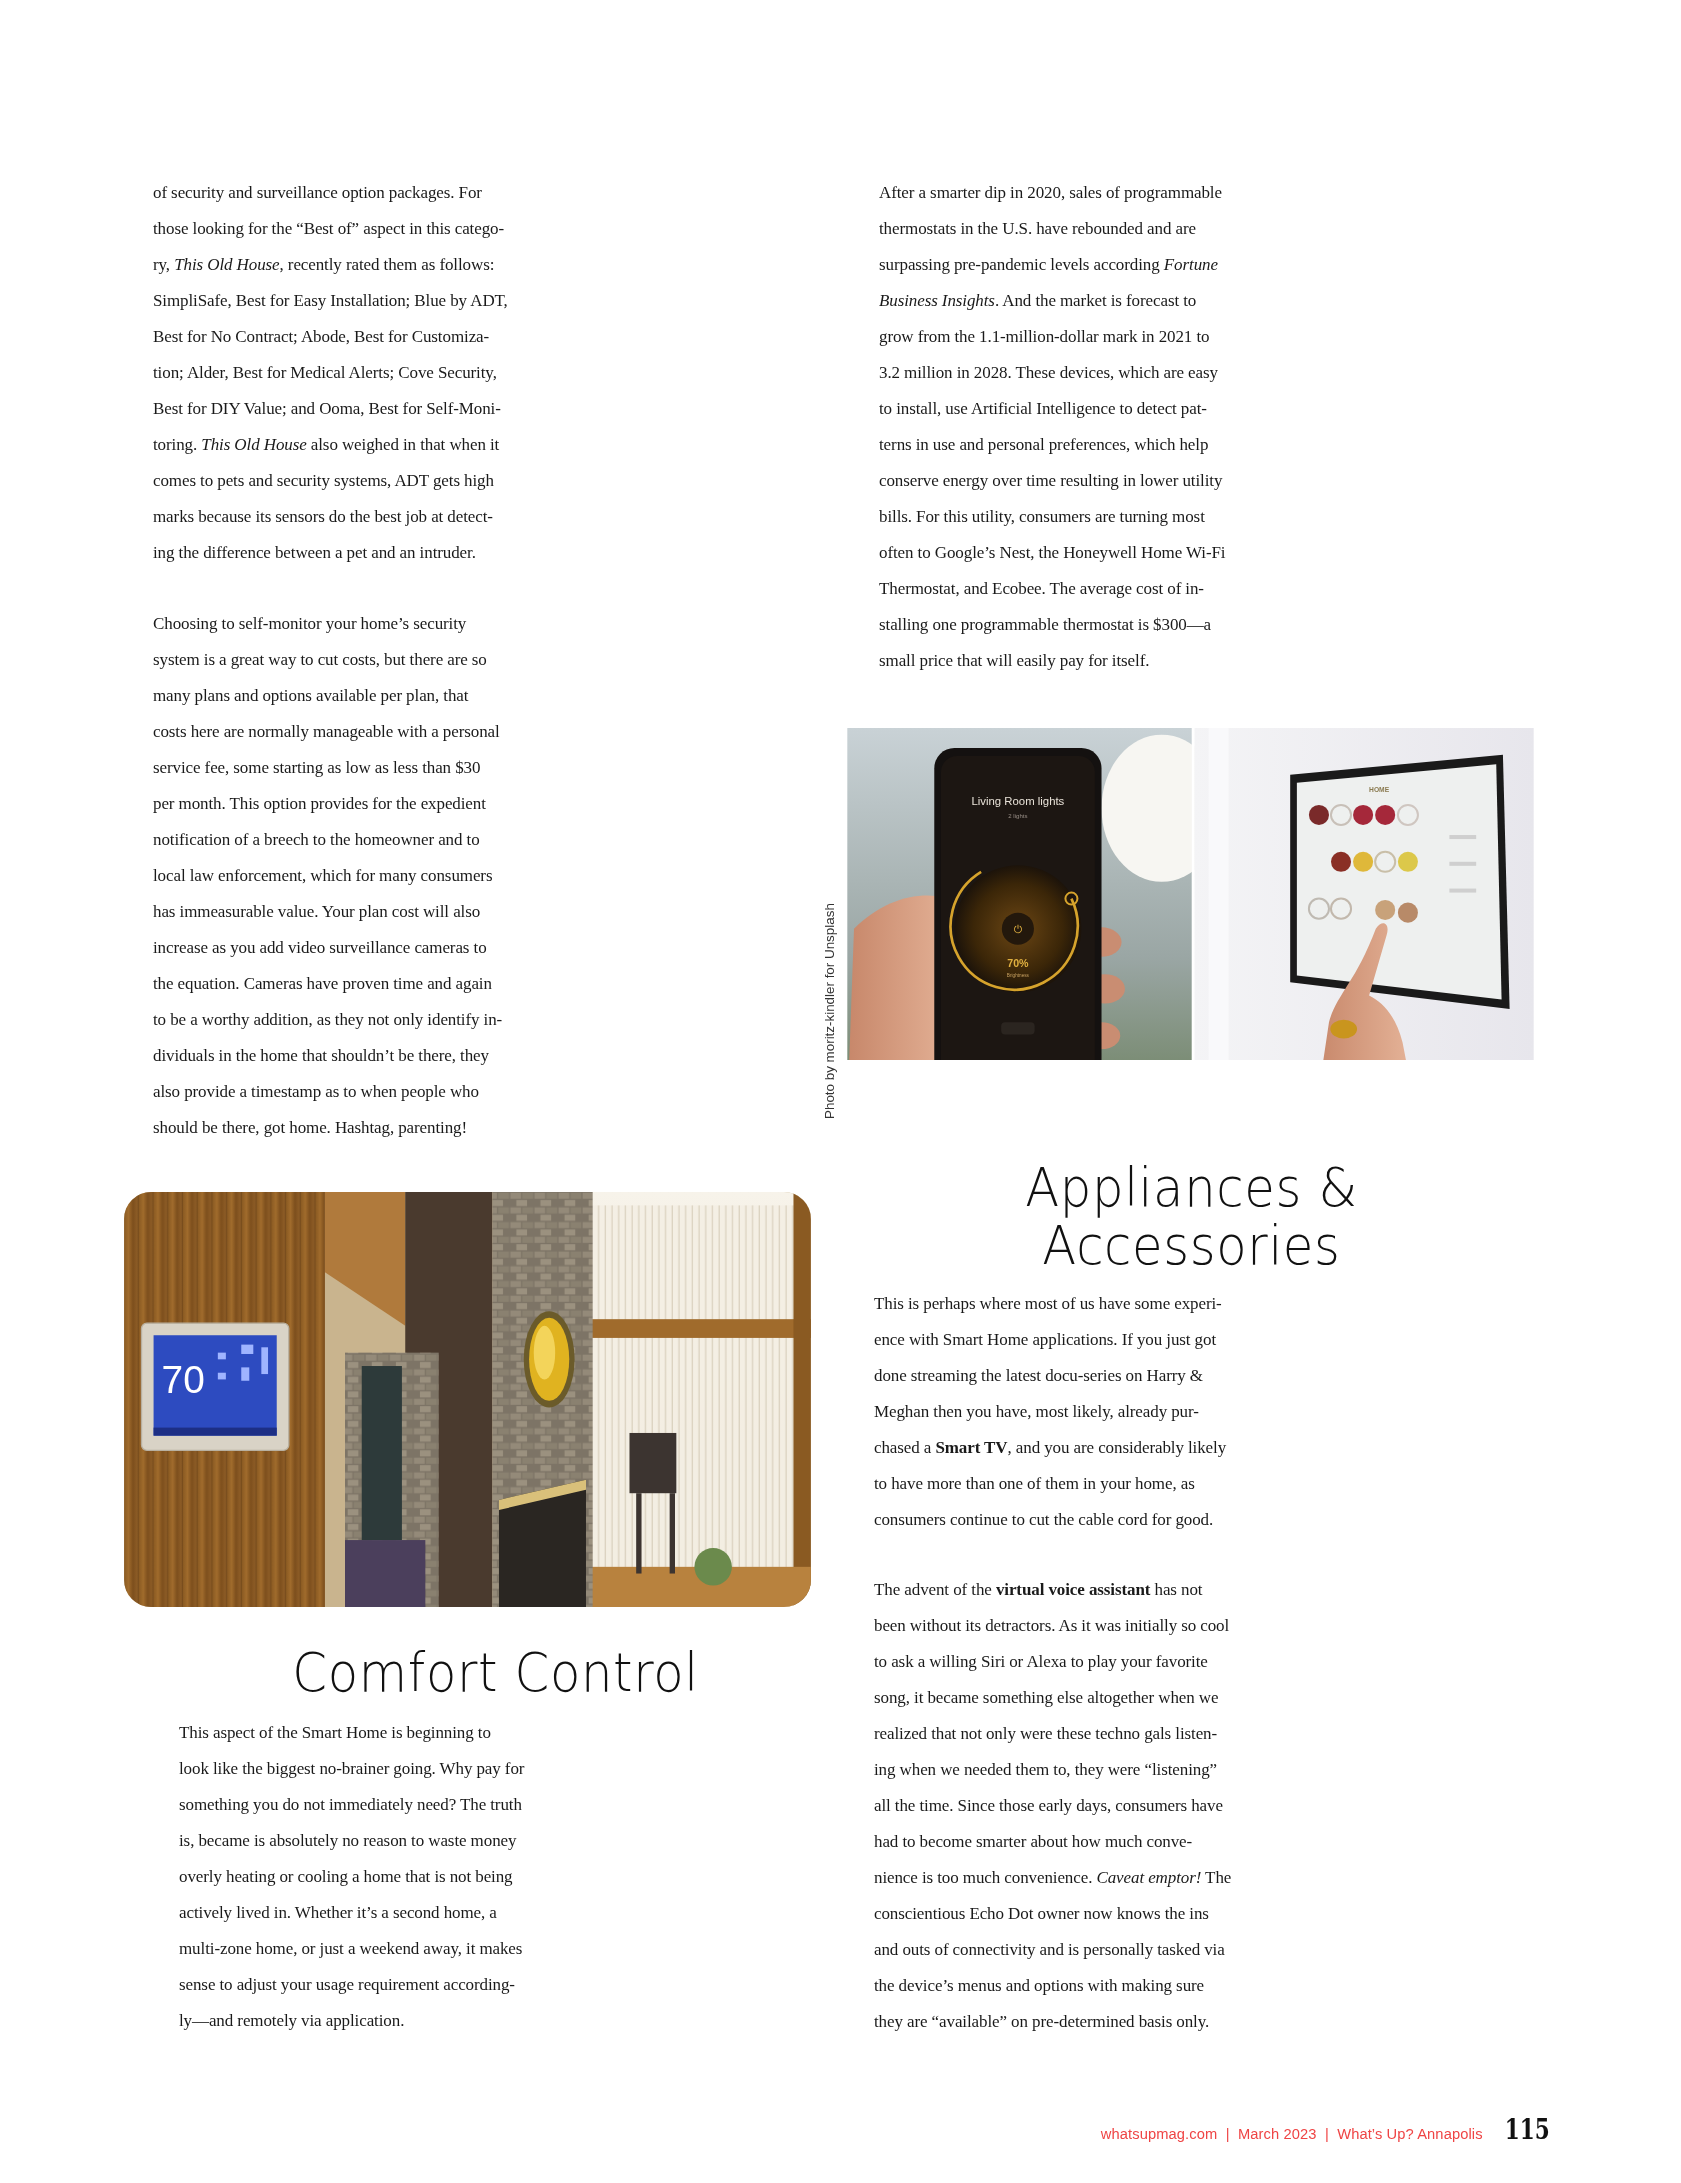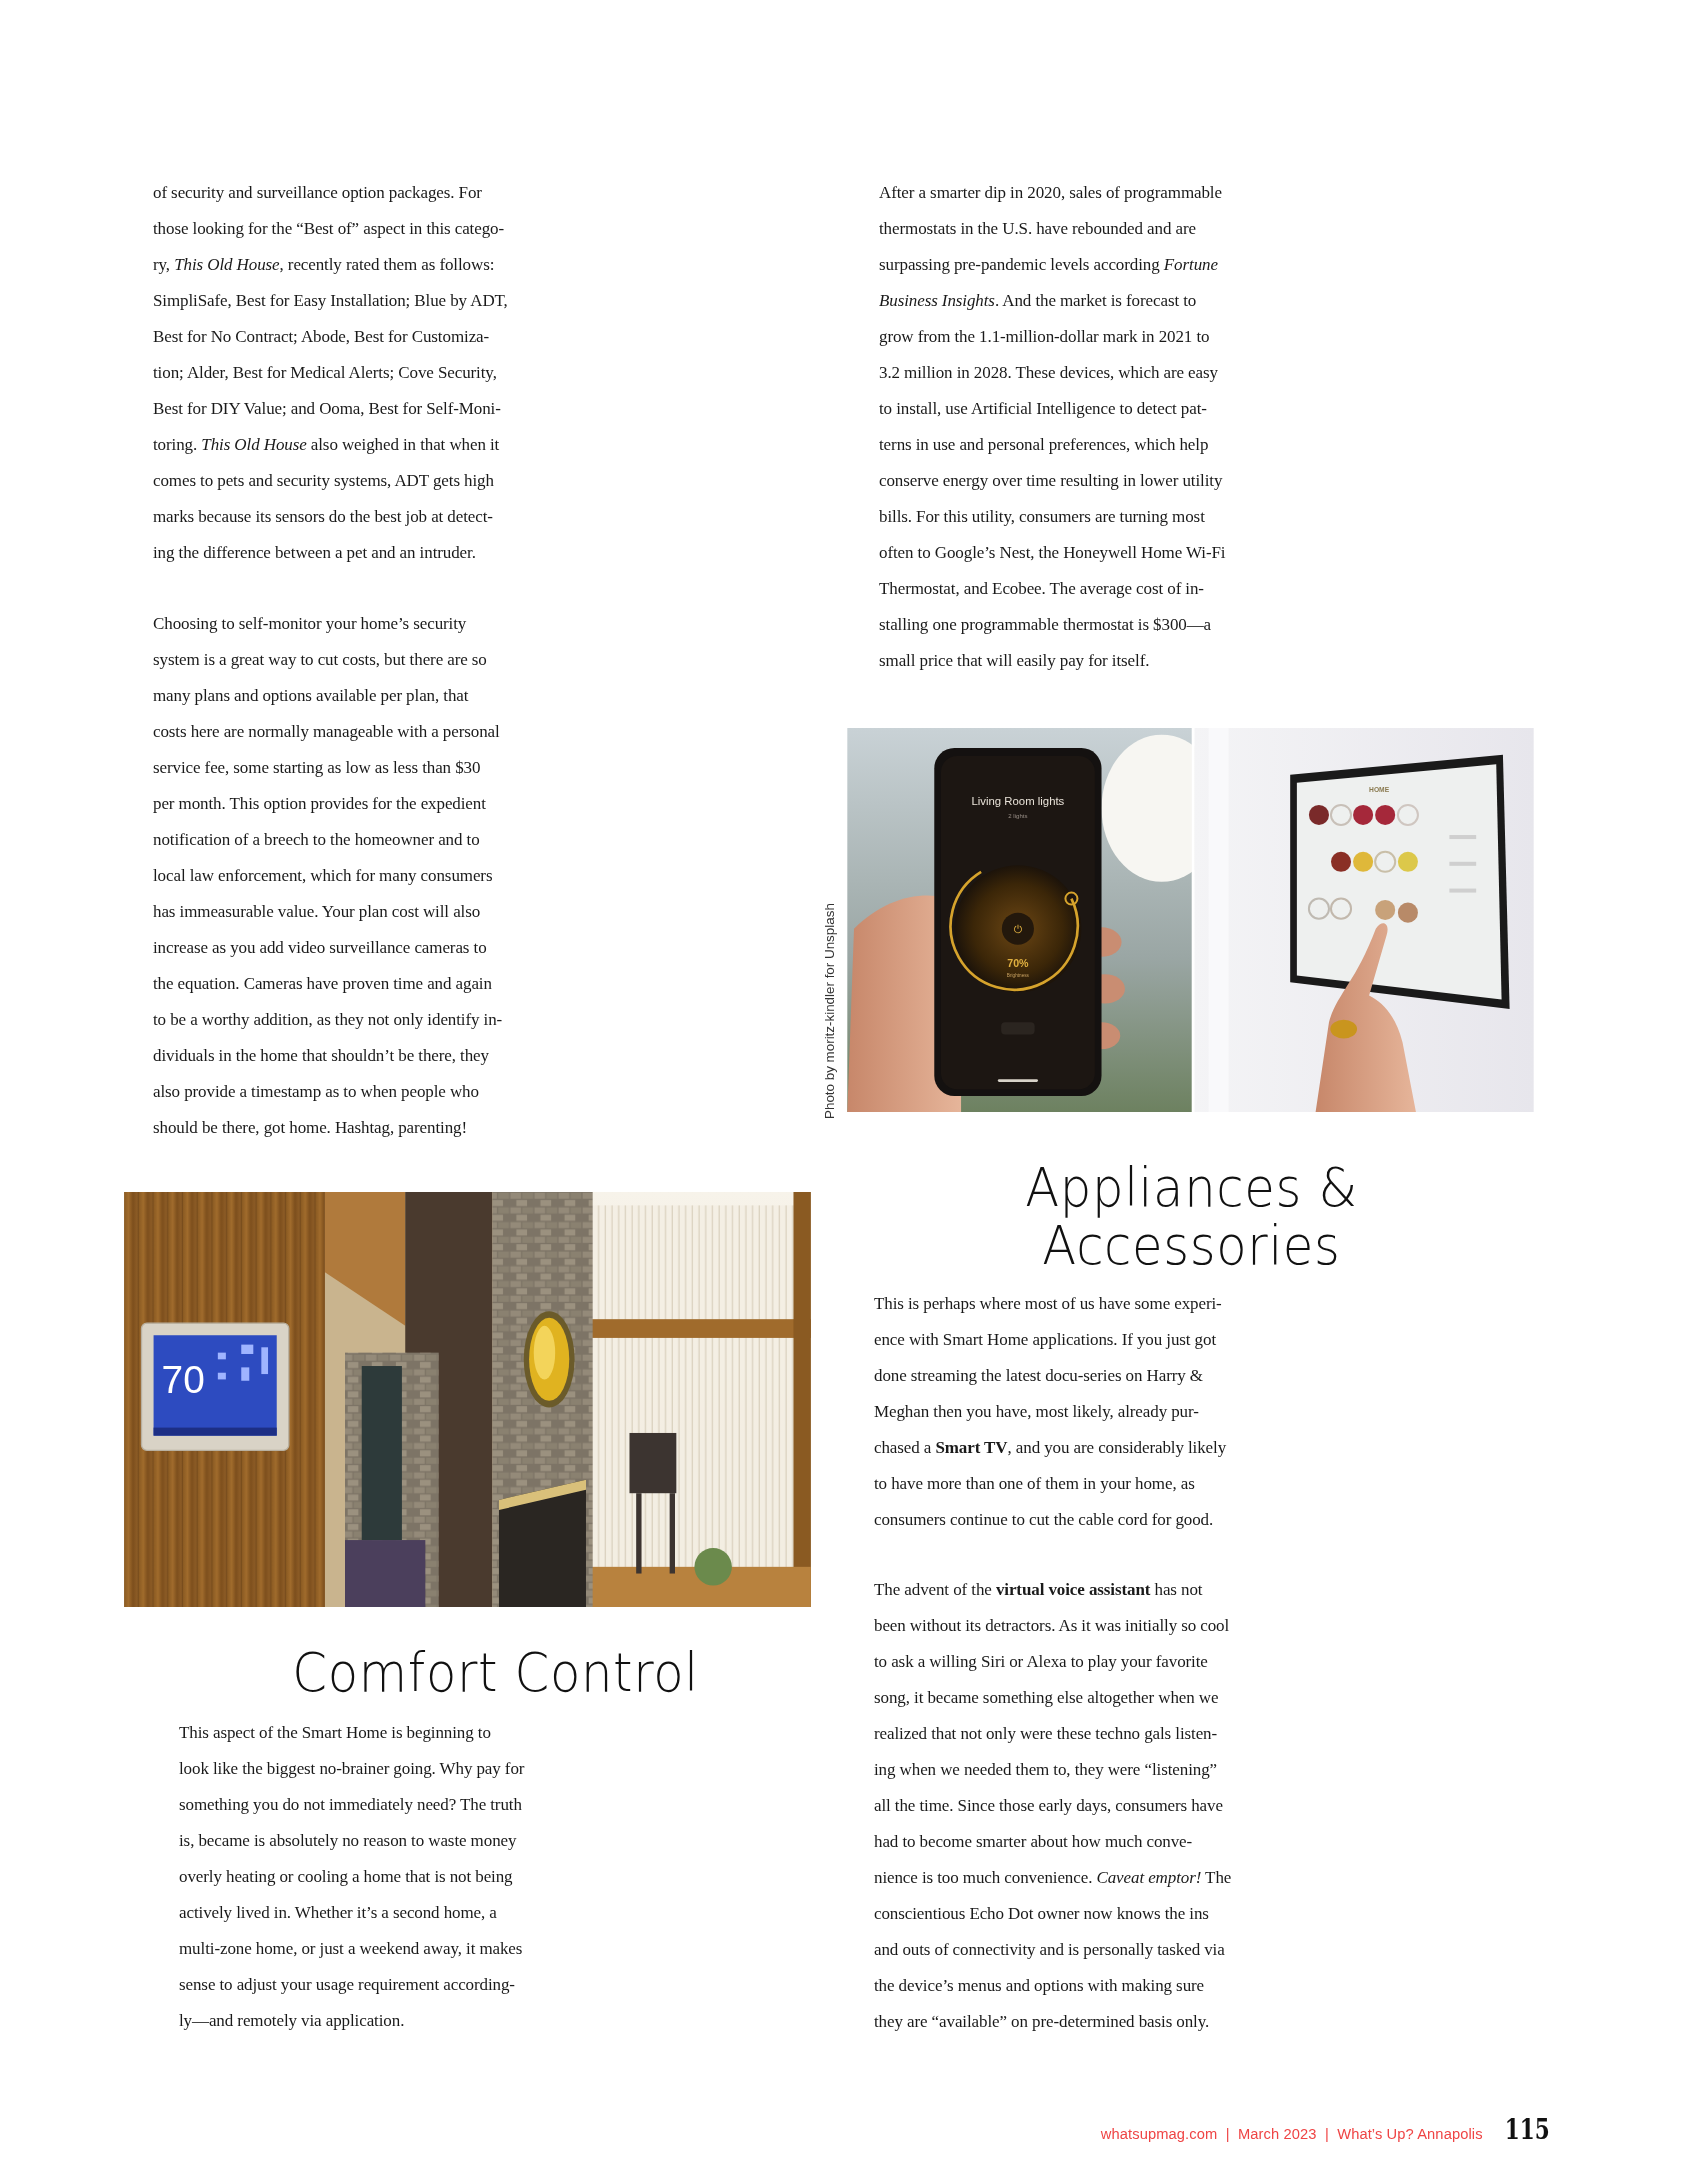--- a/index.html
+++ b/index.html
@@ -45,21 +45,21 @@
     <span class="ln">local law enforcement, which for many consumers</span>
     <span class="ln">has immeasurable value. Your plan cost will also</span>
     <span class="ln">increase as you add video surveillance cameras to</span>
     <span class="ln">the equation. Cameras have proven time and again</span>
     <span class="ln">to be a worthy addition, as they not only identify in-</span>
     <span class="ln">dividuals in the home that shouldn’t be there, they</span>
     <span class="ln">also provide a timestamp as to when people who</span>
     <span class="ln">should be there, got home. Hashtag, parenting!</span>
   </div>
 
-<div class="photo" style="left:124px; top:1192px; width:687px; height:415px;">
+<div class="photo" style="left:124px; top:1192px; width:687px; height:415px;border-radius:27px;">
   <svg width="687" height="415" viewBox="0 0 1026 620">
     <defs>
       <linearGradient id="wood" x1="0" x2="1">
         <stop offset="0" stop-color="#8a5a22"></stop>
           <stop offset="0.3" stop-color="#a06b2c"></stop>
         <stop offset="0.6" stop-color="#7d4f1d"></stop>
           <stop offset="1" stop-color="#94622a"></stop>
       </linearGradient>
       <linearGradient id="window" x1="0" x2="0" y1="0" y2="1">
         <stop offset="0" stop-color="#f7f3ea"></stop>
@@ -151,21 +151,21 @@
     <span class="ln">conserve energy over time resulting in lower utility</span>
     <span class="ln">bills. For this utility, consumers are turning most</span>
     <span class="ln">often to Google’s Nest, the Honeywell Home Wi-Fi</span>
     <span class="ln">Thermostat, and Ecobee. The average cost of in-</span>
     <span class="ln">stalling one programmable thermostat is $300—a</span>
     <span class="ln">small price that will easily pay for itself.</span>
   </div>
 
 <div class="credit sans" style="left:822px; top:1119px;">Photo by moritz-kindler for Unsplash</div>
 
-<div class="photo" style="left:847px; top:728px; width:687px; height:384px;">
+<div class="photo" style="left:847px; top:728px; width:687px; height:332px;">
   <svg width="687" height="384" viewBox="0 0 1026 574">
     <defs>
       <linearGradient id="bgL" x1="0" x2="0" y1="0" y2="1">
         <stop offset="0" stop-color="#c9d2d6"></stop>
           <stop offset="0.6" stop-color="#9aa6a4"></stop>
           <stop offset="1" stop-color="#6d8160"></stop>
       </linearGradient>
       <radialGradient id="glow" cx="0.5" cy="0.5" r="0.5">
         <stop offset="0" stop-color="#6b4614"></stop>
           <stop offset="0.7" stop-color="#3b2608"></stop>

